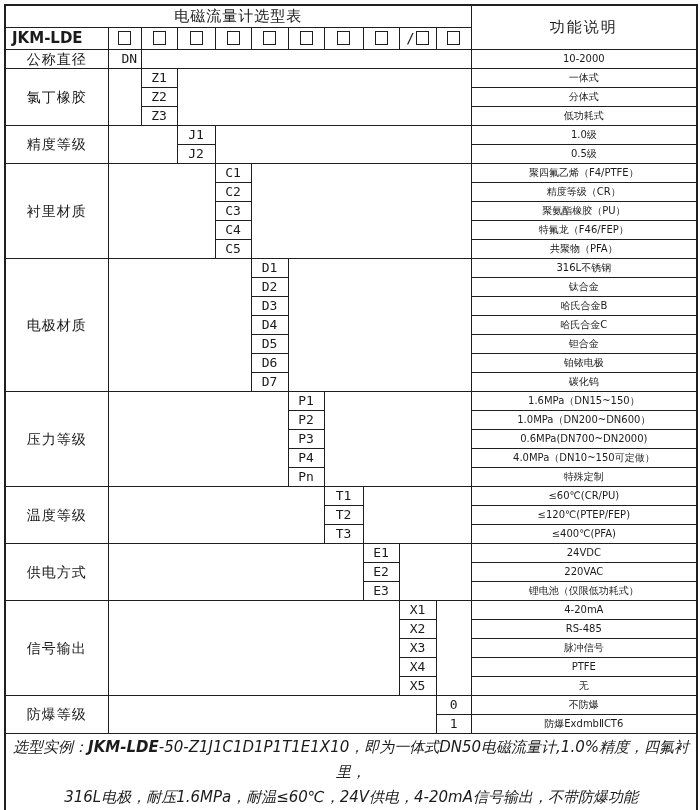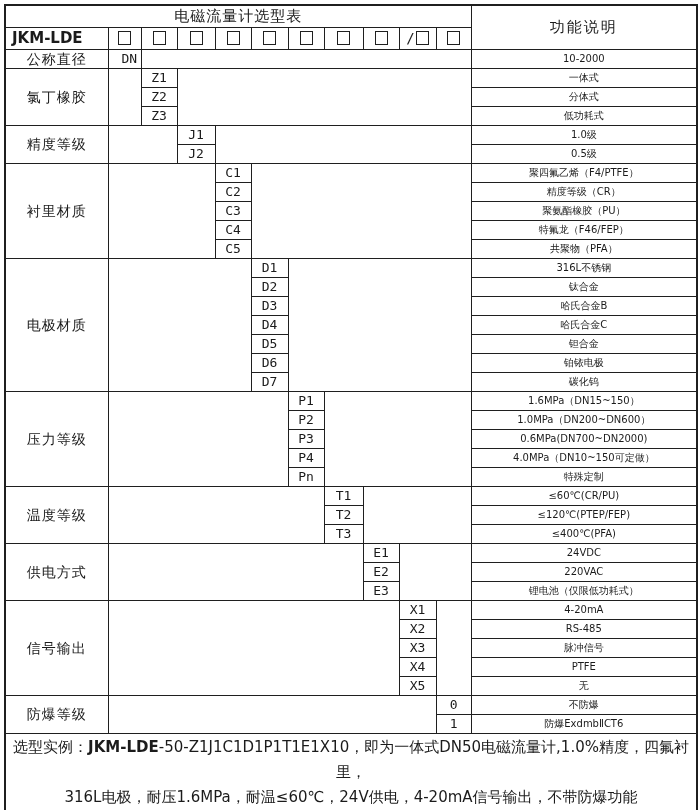--- a/index.html
+++ b/index.html
@@ -11,21 +11,21 @@
   .title{font-size:15px;letter-spacing:1px;}
   .fnhdr{font-size:15px;letter-spacing:2px;font-family:Liberation Serif, serif;}
   .model{font-weight:bold;text-align:left;padding-left:6px;font-size:15px;font-family:"DejaVu Sans","Liberation Sans",sans-serif;}
   .lbl{font-size:14px;letter-spacing:1px;margin-left:40px;}
   .code{font-size:13px;font-family:"DejaVu Sans Mono","Liberation Mono",monospace;}
   .dn{text-align:left;padding-left:13px;}
   .desc{font-size:10px;}
   .cb{display:inline-block;width:11px;height:12px;border:1px solid #1f1f1f;vertical-align:middle;margin-top:-2px;}
   .slash{font-size:14px;margin-right:1px;font-family:"DejaVu Sans Mono","Liberation Mono",monospace;}
   .footer{height:74px;white-space:normal;text-align:center;font-size:15px;line-height:25px;padding:1px 3px;}
-  .footer .example{text-align:center;}
+  .footer .example{text-align:center;font-style:italic;}
   .footer .note{text-align:left;}
   .bold{font-weight:bold;}
 </style>
 </head>
 <body>
 
 <table>
   <colgroup>
     <col style="width:103px">
       <col style="width:33px">

